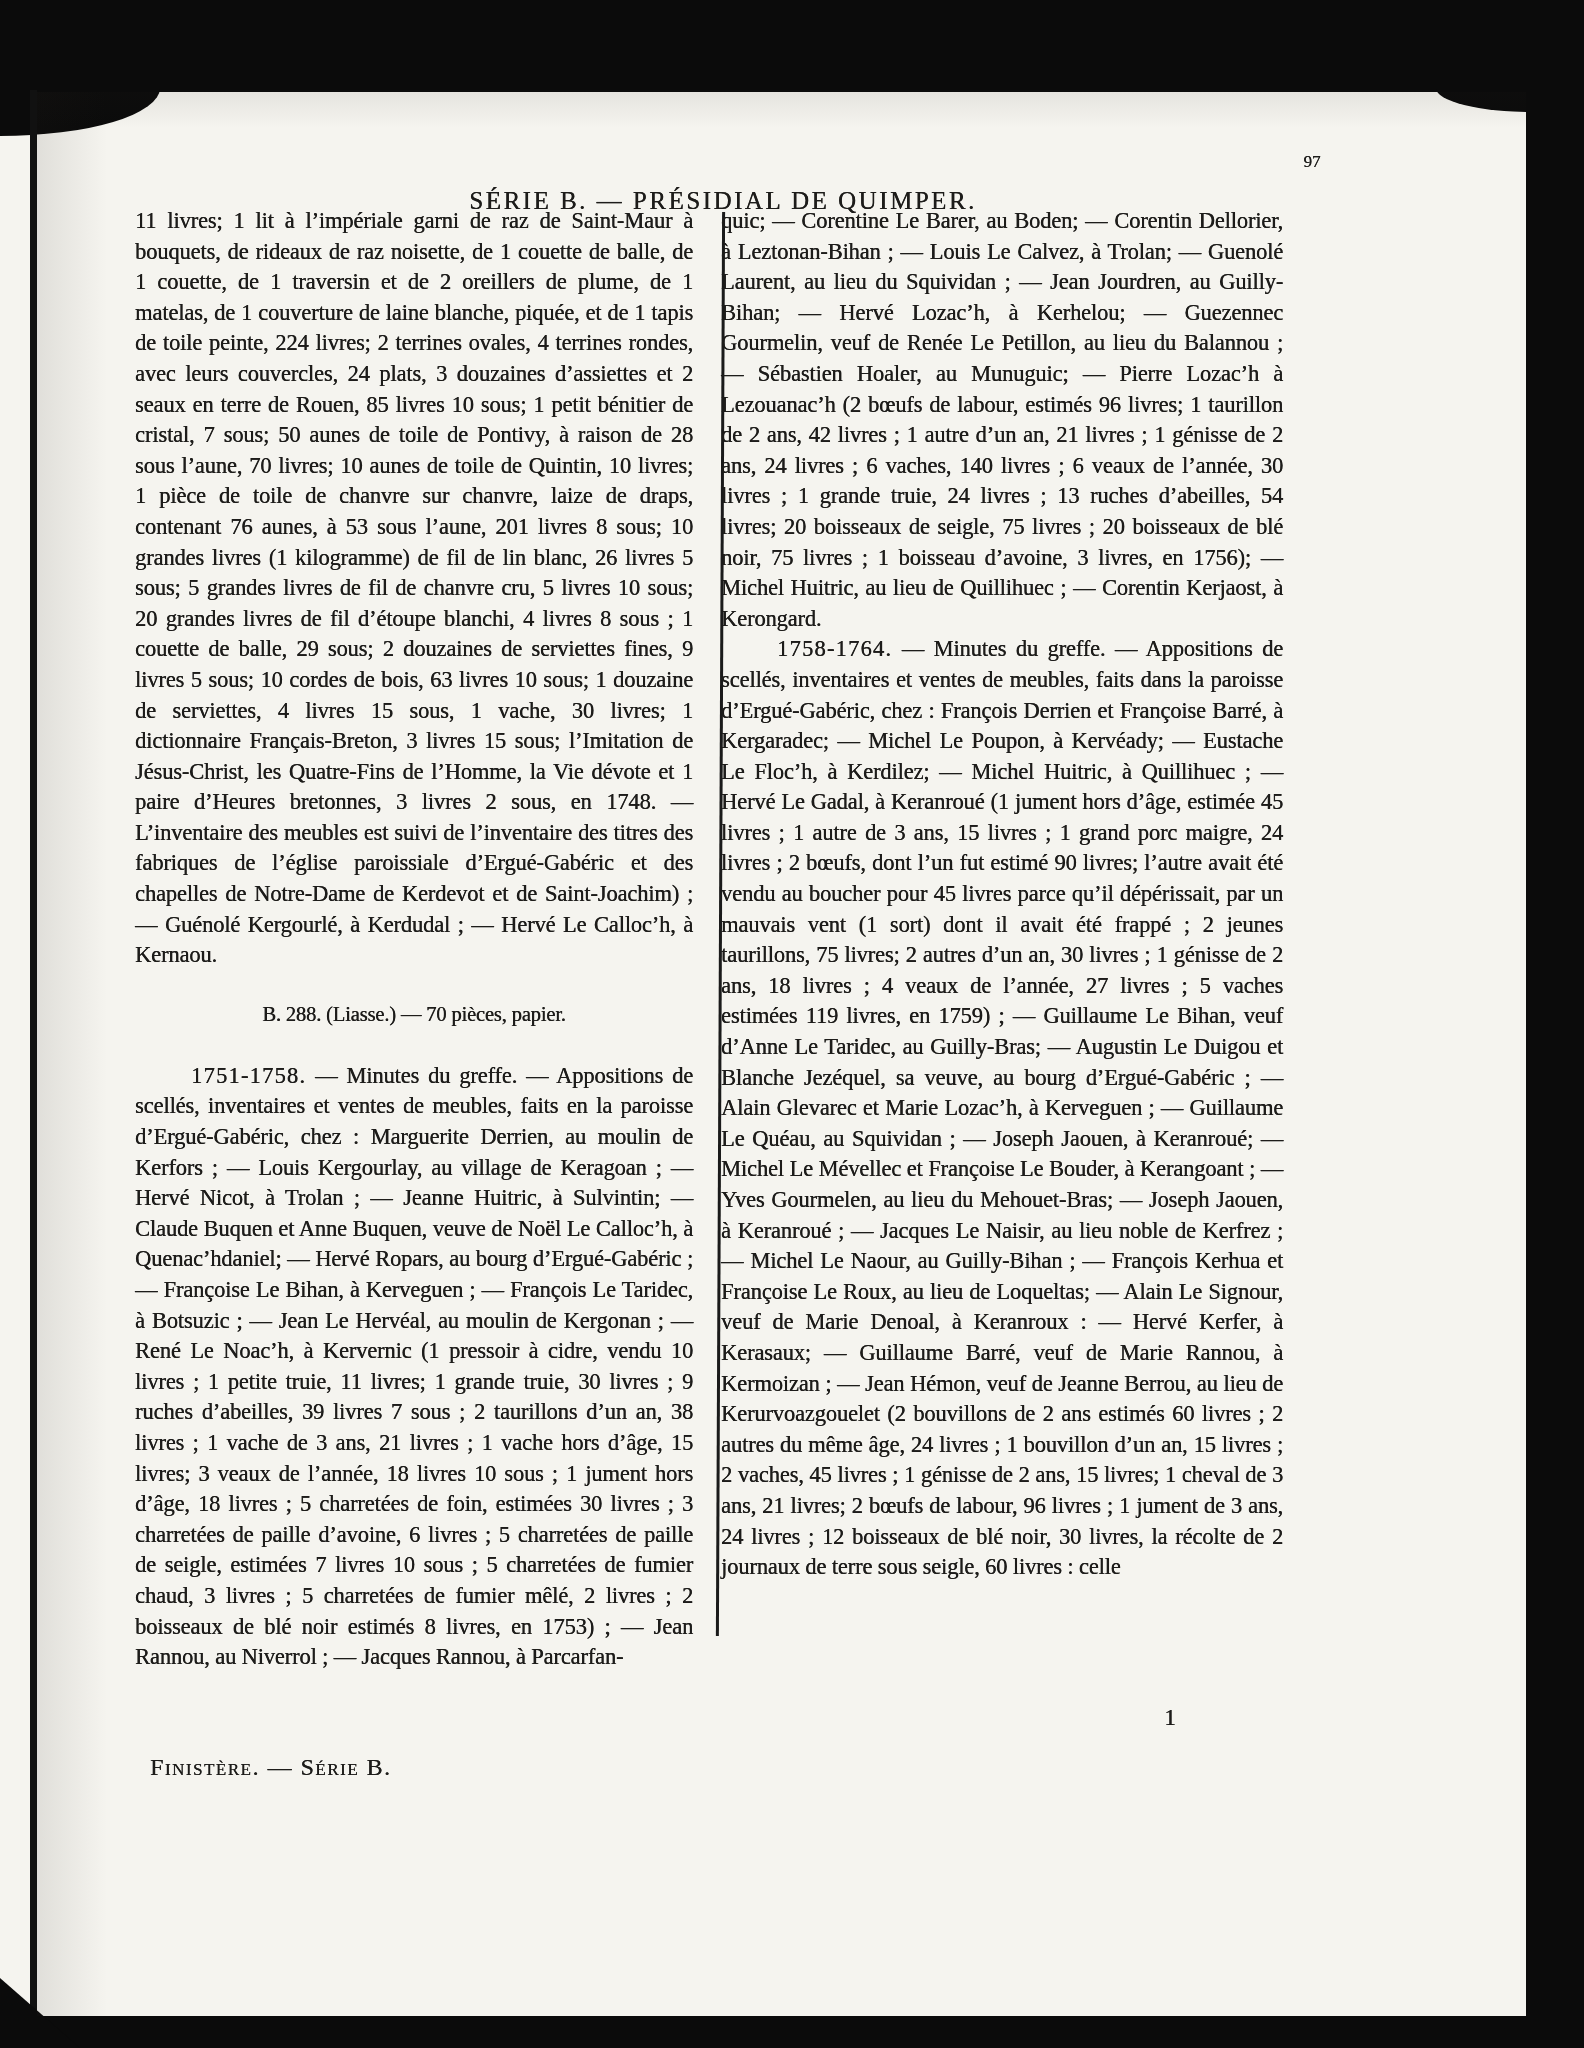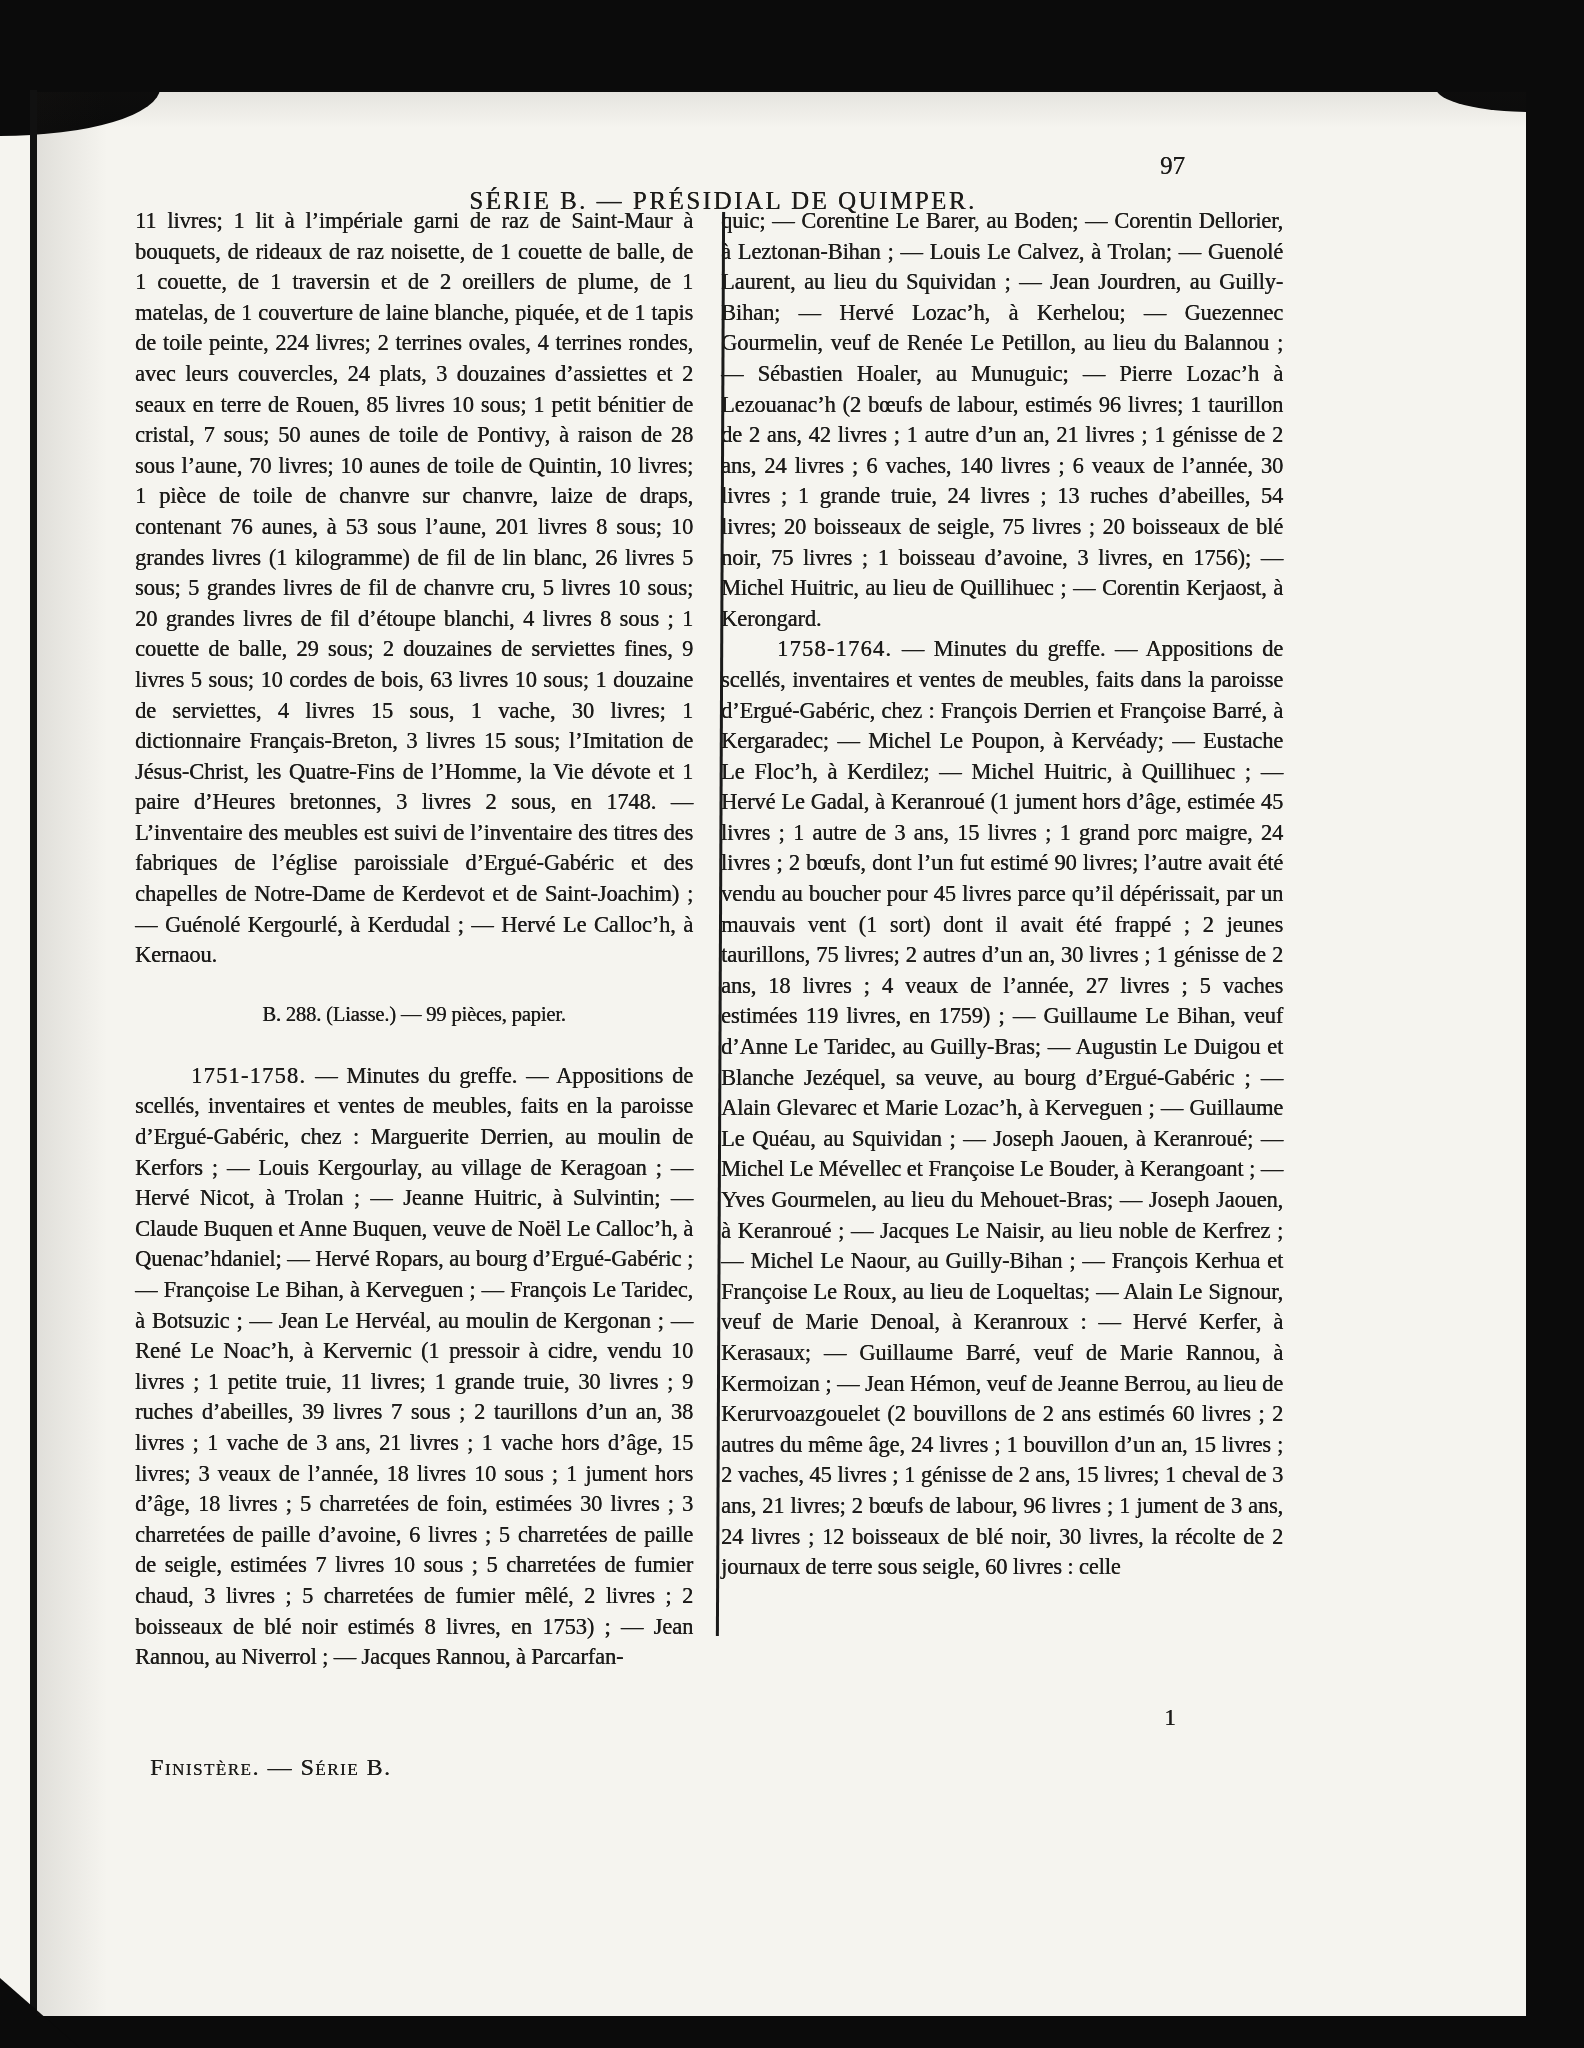--- a/index.html
+++ b/index.html
@@ -30,22 +30,22 @@
     background:linear-gradient(to bottom,rgba(40,35,30,.08),rgba(40,35,30,0));}
 
   
   .running-head{
     position:absolute;left:135px;top:153px;width:1176px;
     text-align:center;font-size:25px;letter-spacing:2.5px;
     text-shadow:.3px 0 0 currentColor;
     margin-top:34px;
   }
   .pageno{
-    position:absolute;left:1160px;top:152px;width:120px;
-    font-size:25px;text-shadow:.3px 0 0 currentColor;
+    position:absolute;left:1252px;top:152px;width:120px;
+    text-align:center;font-size:17px;text-shadow:.3px 0 0 currentColor;
   }
   .col{position:absolute;top:206px;}
   .col-left{left:135px;width:558px;}
   .col-right{left:721px;width:562px;}
   .col p{
     margin:0;
     font-size:22.5px;line-height:30.6px;
     text-align:justify;letter-spacing:-.15px;
     text-shadow:.35px 0 0 currentColor;
     hyphens:none;
@@ -85,21 +85,21 @@
 <div class="gutter-shadow"></div>
 <div class="top-shadow"></div>
 
 <div class="running-head">SÉRIE B. — PRÉSIDIAL DE QUIMPER.</div>
 <div class="pageno">97</div>
 
 <div class="col-divider"></div>
 
 <div class="col col-left">
   <p>11 livres; 1 lit à l’impériale garni de raz de Saint-Maur à bouquets, de rideaux de raz noisette, de 1 couette de balle, de 1 couette, de 1 traversin et de 2 oreillers de plume, de 1 matelas, de 1 couverture de laine blanche, piquée, et de 1 tapis de toile peinte, 224 livres; 2 terrines ovales, 4 terrines rondes, avec leurs couvercles, 24 plats, 3 douzaines d’assiettes et 2 seaux en terre de Rouen, 85 livres 10 sous; 1 petit bénitier de cristal, 7 sous; 50 aunes de toile de Pontivy, à raison de 28 sous l’aune, 70 livres; 10 aunes de toile de Quintin, 10 livres; 1 pièce de toile de chanvre sur chanvre, laize de draps, contenant 76 aunes, à 53 sous l’aune, 201 livres 8 sous; 10 grandes livres (1 kilogramme) de fil de lin blanc, 26 livres 5 sous; 5 grandes livres de fil de chanvre cru, 5 livres 10 sous; 20 grandes livres de fil d’étoupe blanchi, 4 livres 8 sous ; 1 couette de balle, 29 sous; 2 douzaines de serviettes fines, 9 livres 5 sous; 10 cordes de bois, 63 livres 10 sous; 1 douzaine de serviettes, 4 livres 15 sous, 1 vache, 30 livres; 1 dictionnaire Français-Breton, 3 livres 15 sous; l’Imitation de Jésus-Christ, les Quatre-Fins de l’Homme, la Vie dévote et 1 paire d’Heures bretonnes, 3 livres 2 sous, en 1748. — L’inventaire des meubles est suivi de l’inventaire des titres des fabriques de l’église paroissiale d’Ergué-Gabéric et des chapelles de Notre-Dame de Kerdevot et de Saint-Joachim) ; — Guénolé Kergourlé, à Kerdudal ; — Hervé Le Calloc’h, à Kernaou.</p>
-  <p class="liasse">B. 288. (Liasse.) — 99 pièces, papier.</p>
+  <p class="liasse">B. 288. (Liasse.) — 70 pièces, papier.</p>
   <p class="entry-lead"><span class="entry-years">1751-1758.</span><span> — Minutes du greffe. — Appositions de scellés, inventaires et ventes de meubles, faits en la paroisse d’Ergué-Gabéric, chez : Marguerite Derrien, au moulin de Kerfors ; — Louis Kergourlay, au village de Keragoan ; — Hervé Nicot, à Trolan ; — Jeanne Huitric, à Sulvintin; — Claude Buquen et Anne Buquen, veuve de Noël Le Calloc’h, à Quenac’hdaniel; — Hervé Ropars, au bourg d’Ergué-Gabéric ; — Françoise Le Bihan, à Kerveguen ; — François Le Taridec, à Botsuzic ; — Jean Le Hervéal, au moulin de Kergonan ; — René Le Noac’h, à Kervernic (1 pressoir à cidre, vendu 10 livres ; 1 petite truie, 11 livres; 1 grande truie, 30 livres ; 9 ruches d’abeilles, 39 livres 7 sous ; 2 taurillons d’un an, 38 livres ; 1 vache de 3 ans, 21 livres ; 1 vache hors d’âge, 15 livres; 3 veaux de l’année, 18 livres 10 sous ; 1 jument hors d’âge, 18 livres ; 5 charretées de foin, estimées 30 livres ; 3 charretées de paille d’avoine, 6 livres ; 5 charretées de paille de seigle, estimées 7 livres 10 sous ; 5 charretées de fumier chaud, 3 livres ; 5 charretées de fumier mêlé, 2 livres ; 2 boisseaux de blé noir estimés 8 livres, en 1753) ; — Jean Rannou, au Niverrol ; — Jacques Rannou, à Parcarfan-</span></p>
 </div>
 
 <div class="col col-right">
   <p>quic; — Corentine Le Barer, au Boden; — Corentin Dellorier, à Leztonan-Bihan ; — Louis Le Calvez, à Trolan; — Guenolé Laurent, au lieu du Squividan ; — Jean Jourdren, au Guilly-Bihan; — Hervé Lozac’h, à Kerhelou; — Guezennec Gourmelin, veuf de Renée Le Petillon, au lieu du Balannou ; — Sébastien Hoaler, au Munuguic; — Pierre Lozac’h à Lezouanac’h (2 bœufs de labour, estimés 96 livres; 1 taurillon de 2 ans, 42 livres ; 1 autre d’un an, 21 livres ; 1 génisse de 2 ans, 24 livres ; 6 vaches, 140 livres ; 6 veaux de l’année, 30 livres ; 1 grande truie, 24 livres ; 13 ruches d’abeilles, 54 livres; 20 boisseaux de seigle, 75 livres ; 20 boisseaux de blé noir, 75 livres ; 1 boisseau d’avoine, 3 livres, en 1756); — Michel Huitric, au lieu de Quillihuec ; — Corentin Kerjaost, à Kerongard.</p>
   <p class="entry-lead"><span class="entry-years">1758-1764.</span><span> — Minutes du greffe. — Appositions de scellés, inventaires et ventes de meubles, faits dans la paroisse d’Ergué-Gabéric, chez : François Derrien et Françoise Barré, à Kergaradec; — Michel Le Poupon, à Kervéady; — Eustache Le Floc’h, à Kerdilez; — Michel Huitric, à Quillihuec ; — Hervé Le Gadal, à Keranroué (1 jument hors d’âge, estimée 45 livres ; 1 autre de 3 ans, 15 livres ; 1 grand porc maigre, 24 livres ; 2 bœufs, dont l’un fut estimé 90 livres; l’autre avait été vendu au boucher pour 45 livres parce qu’il dépérissait, par un mauvais vent (1 sort) dont il avait été frappé ; 2 jeunes taurillons, 75 livres; 2 autres d’un an, 30 livres ; 1 génisse de 2 ans, 18 livres ; 4 veaux de l’année, 27 livres ; 5 vaches estimées 119 livres, en 1759) ; — Guillaume Le Bihan, veuf d’Anne Le Taridec, au Guilly-Bras; — Augustin Le Duigou et Blanche Jezéquel, sa veuve, au bourg d’Ergué-Gabéric ; — Alain Glevarec et Marie Lozac’h, à Kerveguen ; — Guillaume Le Quéau, au Squividan ; — Joseph Jaouen, à Keranroué; — Michel Le Mévellec et Françoise Le Bouder, à Kerangoant ; — Yves Gourmelen, au lieu du Mehouet-Bras; — Joseph Jaouen, à Keranroué ; — Jacques Le Naisir, au lieu noble de Kerfrez ; — Michel Le Naour, au Guilly-Bihan ; — François Kerhua et Françoise Le Roux, au lieu de Loqueltas; — Alain Le Signour, veuf de Marie Denoal, à Keranroux : — Hervé Kerfer, à Kerasaux; — Guillaume Barré, veuf de Marie Rannou, à Kermoizan ; — Jean Hémon, veuf de Jeanne Berrou, au lieu de Kerurvoazgouelet (2 bouvillons de 2 ans estimés 60 livres ; 2 autres du même âge, 24 livres ; 1 bouvillon d’un an, 15 livres ; 2 vaches, 45 livres ; 1 génisse de 2 ans, 15 livres; 1 cheval de 3 ans, 21 livres; 2 bœufs de labour, 96 livres ; 1 jument de 3 ans, 24 livres ; 12 boisseaux de blé noir, 30 livres, la récolte de 2 journaux de terre sous seigle, 60 livres : celle</span></p>
 </div>
 
 <div class="footer-sig">Finistère. — Série B.</div>
 <div class="footer-sheet">1</div>

